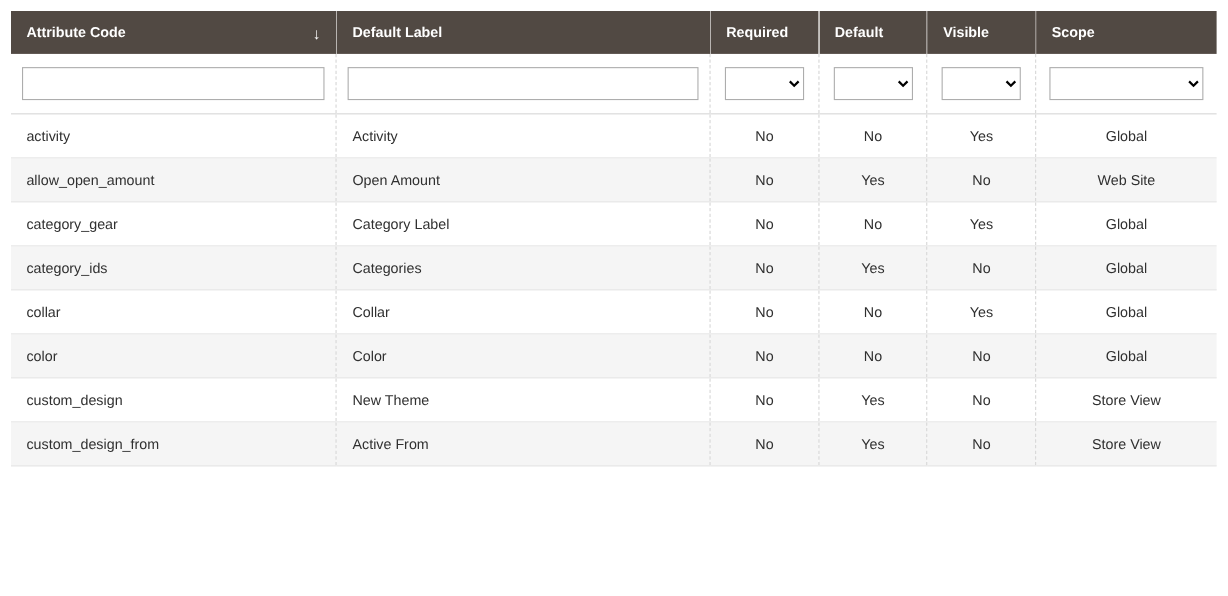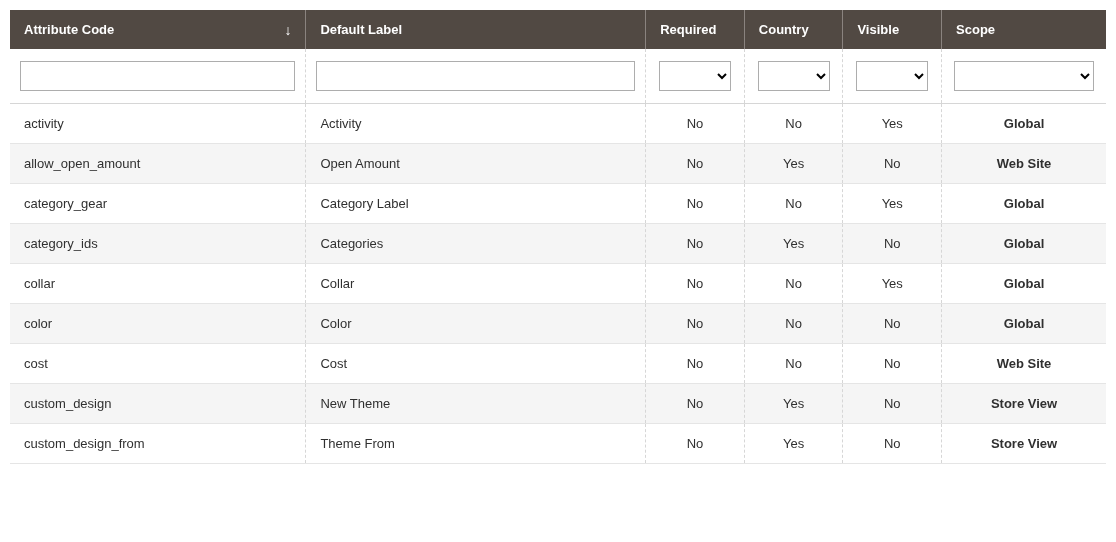--- a/index.html
+++ b/index.html
@@ -58,21 +58,21 @@
     padding: 0 4px;
   }
   .select-filter.wide { width: 140px; }
   tbody tr.data-row td {
     padding: 12px 14px;
     border-right: 1px dashed #d6d6d6;
     border-bottom: 1px solid #e5e5e5;
     font-size: 13px;
     color: #303030;
   }
-  tbody tr.data-row td:last-child { border-right: none; font-weight: bold; }
+  tbody tr.data-row td:last-child { border-right: none; }
   tbody tr.data-row:nth-child(odd) td { background: #f5f5f5; }
   tbody tr.data-row:nth-child(even) td { background: #fff; }
   .center { text-align: center; }
   col.c-code   { width: 27%; }
   col.c-label  { width: 31%; }
   col.c-req    { width: 9%; }
   col.c-sys    { width: 9%; }
   col.c-vis    { width: 9%; }
   col.c-scope  { width: 15%; }
 </style>
@@ -94,21 +94,21 @@
         <span>Attribute Code</span>
         <span class="sort-arrow">↓</span>
       </th>
       <th>
         <span>Default Label</span>
       </th>
       <th>
         <span>Required</span>
       </th>
       <th>
-        <span>Country</span>
+        <span>Default</span>
       </th>
       <th>
         <span>Visible</span>
       </th>
       <th>
         <span>Scope</span>
       </th>
     </tr>
   </thead>
   <tbody>
@@ -162,37 +162,29 @@
       </tr>
       <tr class="data-row">
         <td>color</td>
         <td>Color</td>
         <td class="center">No</td>
         <td class="center">No</td>
         <td class="center">No</td>
         <td class="center">Global</td>
       </tr>
       <tr class="data-row">
-        <td>cost</td>
-        <td>Cost</td>
-        <td class="center">No</td>
-        <td class="center">No</td>
-        <td class="center">No</td>
-        <td class="center">Web Site</td>
-      </tr>
-      <tr class="data-row">
         <td>custom_design</td>
         <td>New Theme</td>
         <td class="center">No</td>
         <td class="center">Yes</td>
         <td class="center">No</td>
         <td class="center">Store View</td>
       </tr>
       <tr class="data-row">
         <td>custom_design_from</td>
-        <td>Theme From</td>
+        <td>Active From</td>
         <td class="center">No</td>
         <td class="center">Yes</td>
         <td class="center">No</td>
         <td class="center">Store View</td>
       </tr>
     </tbody>
 </table>
 
 </body></html>

